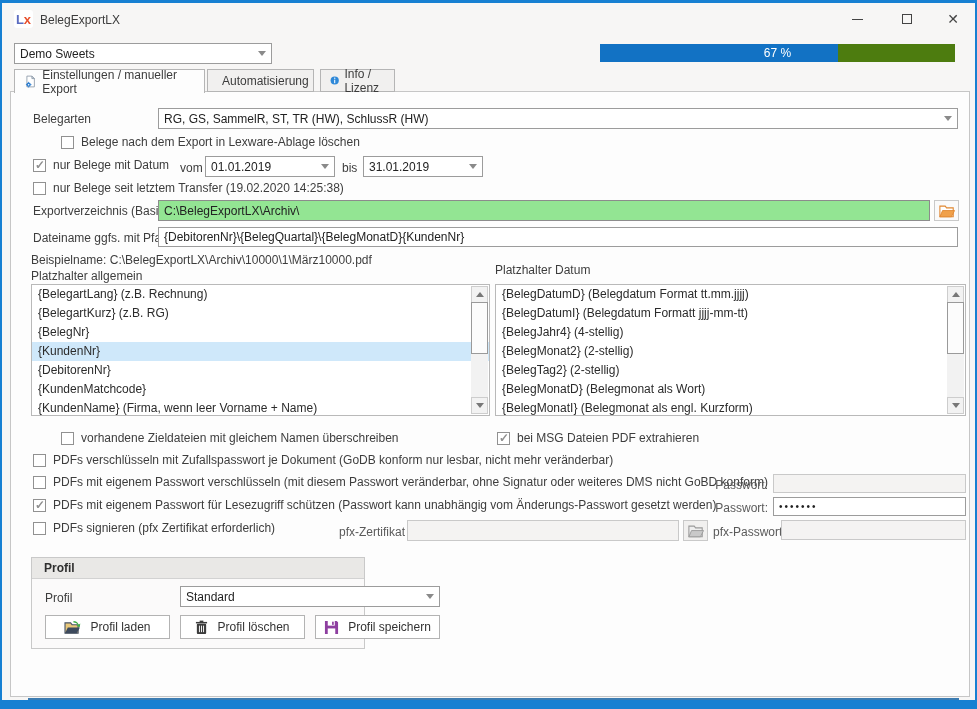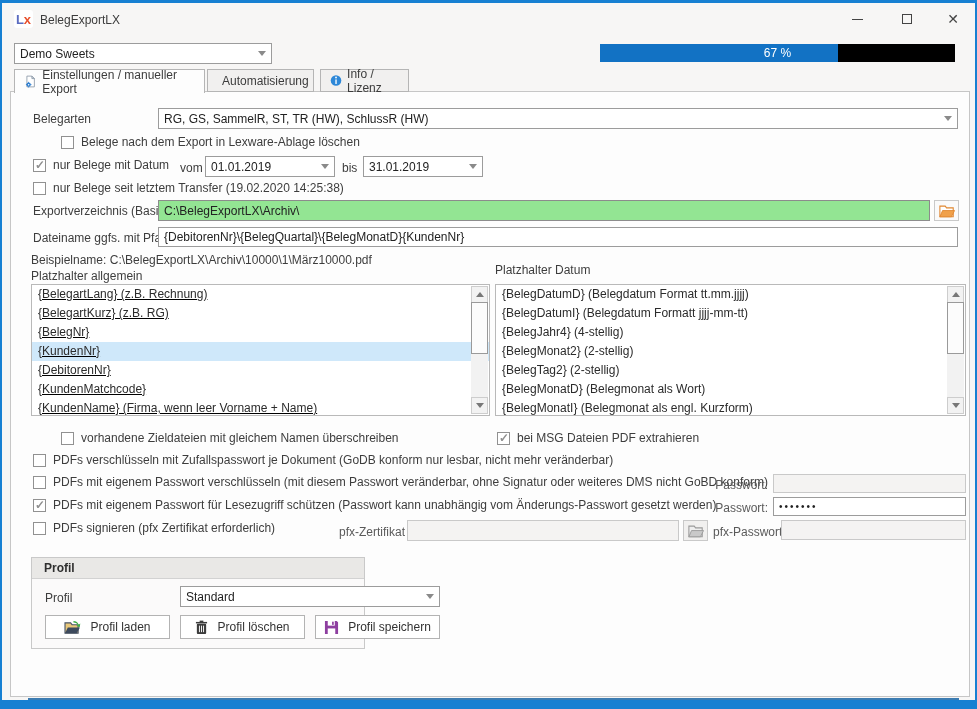--- a/index.html
+++ b/index.html
@@ -73,21 +73,21 @@
     display:flex; align-items:center; justify-content:center;
     font-size:12px; color:#222;margin-top:32px;
   }
   .winctl { position:absolute; top:6px; width:22px; height:20px; display:flex; align-items:center; justify-content:center; color:#444; }
   .titlebar-text { font-size:12px; color:#3c3c3c; }
   .logo {
     position:absolute; left:12px; top:7px; width:19px; height:18px; background:#fff;
     border-radius:3px; font-size:13px; font-weight:bold; display:flex; align-items:center; justify-content:center;
   }
   .logo .l1 { color:#5b6cc0; } .logo .l2 { color:#e8502c; }
-  .progress-track { position:absolute; background:#000000; overflow:hidden;padding-left:10px; }
+  .progress-track { position:absolute; background:#4d7c0f; overflow:hidden;padding-left:10px; }
   .progress-fill { position:absolute; left:0; top:0; bottom:0; background:#1272c4; }
   .progress-label {
     position:absolute; inset:0; display:flex; align-items:center; justify-content:center;
     font-size:12px; color:#fff;
   }
 </style>
 </head>
 <body>
 
 <div class="window">
@@ -135,21 +135,21 @@
       <rect x="1" y="2" width="11" height="10" fill="#fff" stroke="#5b87b5"></rect>
       <line x1="1" y1="5" x2="12" y2="5" stroke="#5b87b5"></line>
       <line x1="4.6" y1="5" x2="4.6" y2="12" stroke="#5b87b5"></line>
       <line x1="8.2" y1="5" x2="8.2" y2="12" stroke="#5b87b5"></line>
       <line x1="1" y1="8.5" x2="12" y2="8.5" stroke="#5b87b5"></line>
       <circle cx="11.7" cy="11.7" r="3.4" fill="#fff" stroke="#d23b2f"></circle>
       <path d="M11.7 9.8v1.9l1.4 0.9" fill="none" stroke="#d23b2f"></path>
     </svg>
     <span>Automatisierung</span>
   </div>
-  <div class="tab" style="left:318px; width:89px;">
+  <div class="tab" style="left:318px; width:75px;">
     <svg width="15" height="15" viewBox="0 0 16 16">
       <circle cx="8" cy="8" r="7" fill="#2e88d8"></circle>
       <rect x="7.1" y="6.6" width="1.8" height="6" fill="#fff"></rect>
       <circle cx="8" cy="4" r="1.2" fill="#fff"></circle>
     </svg>
     <span>Info / Lizenz</span>
   </div>
 
   <div class="panel">
 
@@ -198,21 +198,21 @@
     <div class="lbl abs" style="left:22px; top:139px;">Dateiname ggfs. mit Pfad</div>
     <div class="field abs" style="left:147px; top:135px; width:800px; height:20px;">
       <span>{DebitorenNr}\{BelegQuartal}\{BelegMonatD}{KundenNr}</span>
     </div>
 
     <div class="lbl abs" style="left:20px; top:161px;">Beispielname: C:\BelegExportLX\Archiv\10000\1\März10000.pdf</div>
 
     <div class="lbl abs" style="left:20px; top:177px;">Platzhalter allgemein</div>
     <div class="lbl abs" style="left:484px; top:171px;">Platzhalter Datum</div>
 
-    <div class="listbox" style="left:20px; top:192px; width:459px; height:132px;text-decoration:underline;">
+    <div class="listbox" style="left:20px; top:192px; width:459px; height:132px;">
       <div class="li">{BelegartLang} (z.B. Rechnung)</div>
       <div class="li">{BelegartKurz} (z.B. RG)</div>
       <div class="li">{BelegNr}</div>
       <div class="li sel">{KundenNr}</div>
       <div class="li">{DebitorenNr}</div>
       <div class="li">{KundenMatchcode}</div>
       <div class="li">{KundenName} (Firma, wenn leer Vorname + Name)</div>
       <div class="sbar">
         <div class="sbtn" style="top:0;">
             <span class="tri-up"></span>

